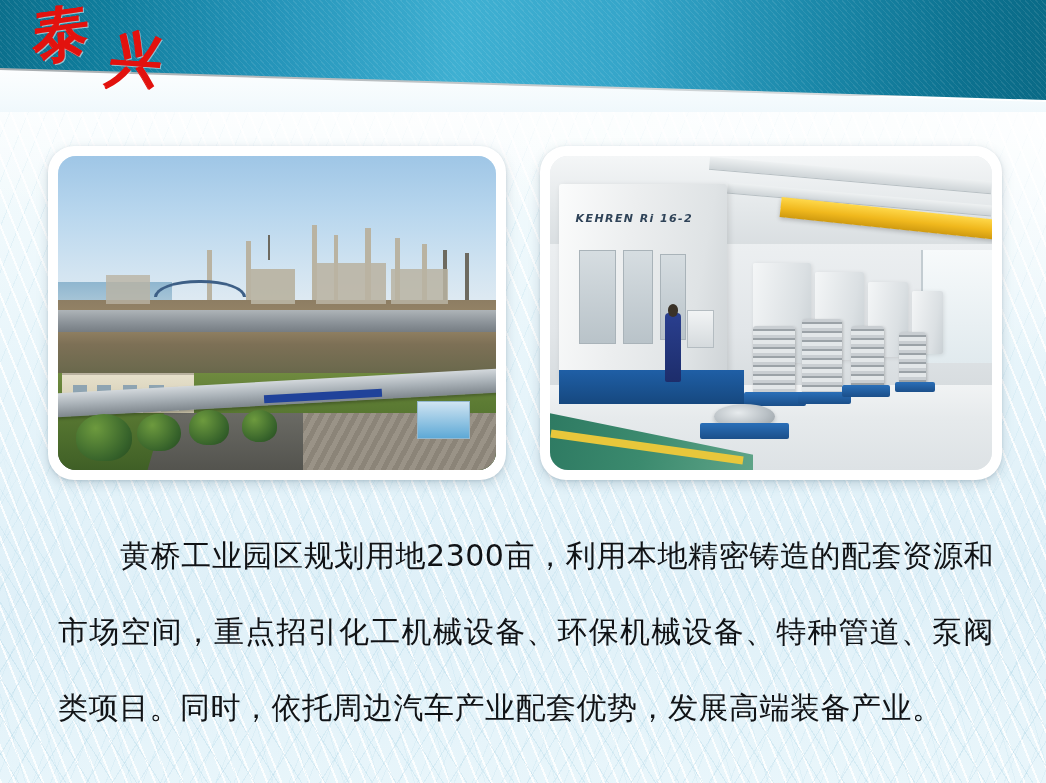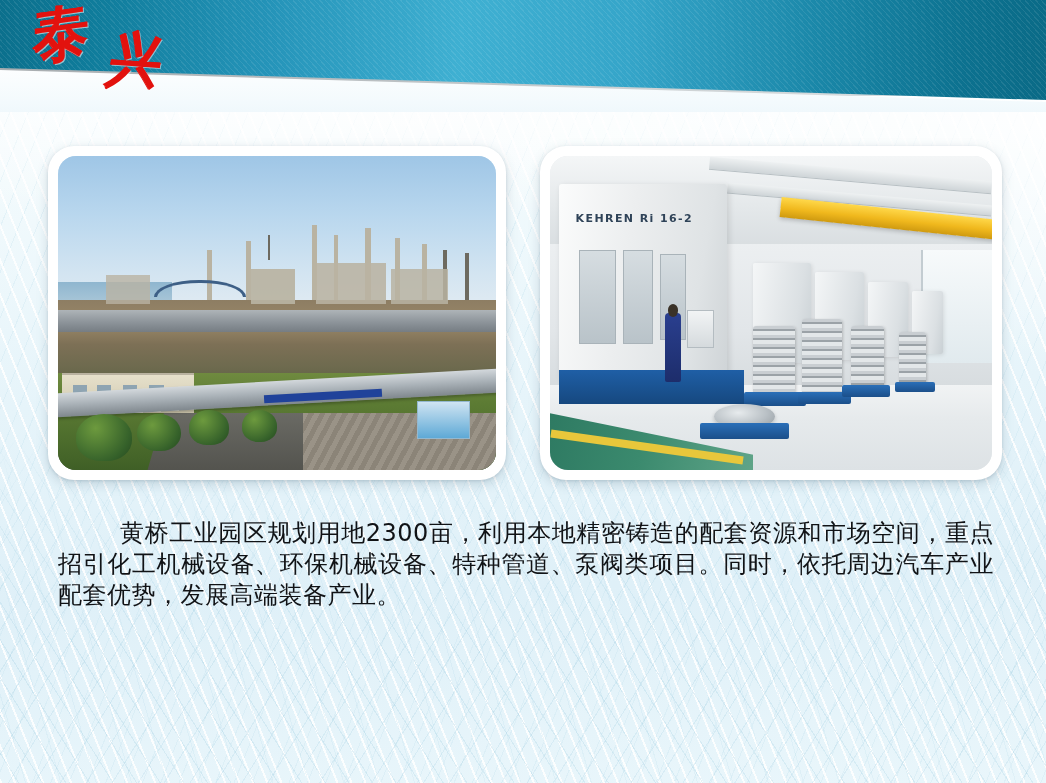--- a/index.html
+++ b/index.html
@@ -115,20 +115,21 @@
        2px 3px 4px rgba(60,10,10,.40);
   }
 
   
   .photo-frame {
     position:absolute;
     background:#ffffff;
     border-radius:26px;
     padding:10px;
     box-shadow:0 4px 12px rgba(70,100,120,.22), 0 1px 3px rgba(70,100,120,.18);
+    font-style:italic;
   }
   .photo-frame .inner {
     width:100%; height:100%;
     border-radius:18px;
     overflow:hidden;
     position:relative;
   }
   #frame-left  { left:48px;  top:146px; width:458px; height:334px; }
   #frame-right { left:540px; top:146px; width:462px; height:334px; }
 
@@ -290,22 +291,22 @@
   .sh-disc {
     position:absolute; border-radius:50%;
     background:radial-gradient(ellipse at 40% 35%,#e7ebed 0%,#b9c0c5 55%,#8e979d 100%);
     box-shadow:0 2px 4px rgba(0,0,0,.2);
   }
 
   
   .bodytext {
     position:absolute; left:58px; top:518px; width:936px;
     font-family:"DejaVu Sans","Liberation Sans",sans-serif;
-    font-size:24px;
-    line-height:31px;
+    font-size:30px;
+    line-height:76px;
     color:#111316;
     text-align:justify;
     text-justify:inter-ideograph;
     letter-spacing:.5px;
   }
   .bodytext .indent { display:inline-block; width:62px; }
 </style>
 </head>
 <body>
 

